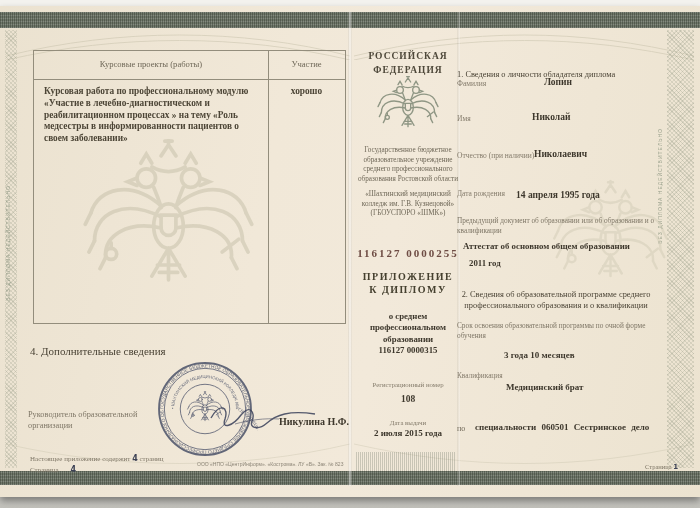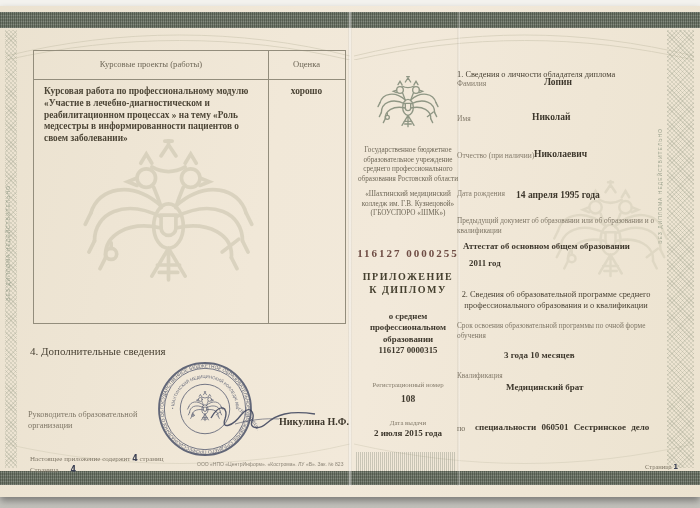--- a/index.html
+++ b/index.html
@@ -111,21 +111,21 @@
   <div class="speckle strip-right"></div>
   <div class="speckle mid-box" style="position:absolute"></div>
 
   <div class="vtext" style="left:5px;top:185px">БЕЗ ДИПЛОМА НЕДЕЙСТВИТЕЛЬНО</div>
   <div class="vtext" style="left:657px;top:128px">БЕЗ ДИПЛОМА НЕДЕЙСТВИТЕЛЬНО</div>
 
   <div class="table">
     <div class="hline"></div>
     <div class="vline"></div>
     <div class="th" style="left:0;width:234px">Курсовые проекты (работы)</div>
-    <div class="th" style="left:234px;width:77px">Оценка</div>
+    <div class="th" style="left:234px;width:77px">Участие</div>
     <div class="coursework">Курсовая работа по профессиональному модулю «Участие в лечебно-диагностическом и реабилитационном процессах » на тему «Роль медсестры в информированности пациентов о своем заболевании»</div>
     <div class="grade">хорошо</div>
     <svg class="wm" style="left:42px;top:88px;color:#c5bfa8" width="185" height="182">
       <use href="#eagle" width="185" height="178"></use>
     </svg>
   </div>
 
   <div class="t ttl" style="left:30px;top:329px;font-size:11px">4. Дополнительные сведения</div>
 
   <div class="t sm" style="left:28px;top:409px;width:118px;font-size:8.3px">Руководитель образовательной организации</div>
@@ -162,20 +162,21 @@
     <span>Настоящее приложение содержит</span>
     <span class="hand">4</span>
     <span>страниц</span>
   </div>
   <div class="t" style="left:30px;top:465px;font-size:7px;color:#7e7666">
     <span>Страница</span>
     <span class="hand" style="margin-left:10px">4</span>
   </div>
   <div class="t tiny" style="left:197px;top:461px">ООО «НПО «ЦентрИнформ». «Кострома». ЛУ «В». Зак. № 823</div>
 
+  <div class="t tcol country">РОССИЙСКАЯ ФЕДЕРАЦИЯ</div>
   <svg class="t" style="left:374px;top:76px;color:#8f9684" width="68" height="64">
     <use href="#eagle" width="68" height="64"></use>
   </svg>
   <div class="t tcol sm ctr" style="top:146px;font-size:7.2px;color:#6e6757">Государственное бюджетное образовательное учреждение среднего профессионального образования Ростовской области</div>
   <div class="t tcol sm ctr" style="top:190px;font-size:7.2px;color:#6e6757">«Шахтинский медицинский колледж им. Г.В. Кузнецовой» (ГБОУСПОРО «ШМК»)</div>
   <div class="t tcol serial">116127 0000255</div>
   <div class="t tcol apx" style="top:271px">ПРИЛОЖЕНИЕ</div>
   <div class="t tcol apx" style="top:284px">К ДИПЛОМУ</div>
   <div class="t tcol bold ctr" style="top:311px;font-size:8.8px;line-height:1.3">о среднем профессиональном образовании</div>
   <div class="t tcol bold ctr" style="top:345px;font-size:8.8px">116127 0000315</div>

